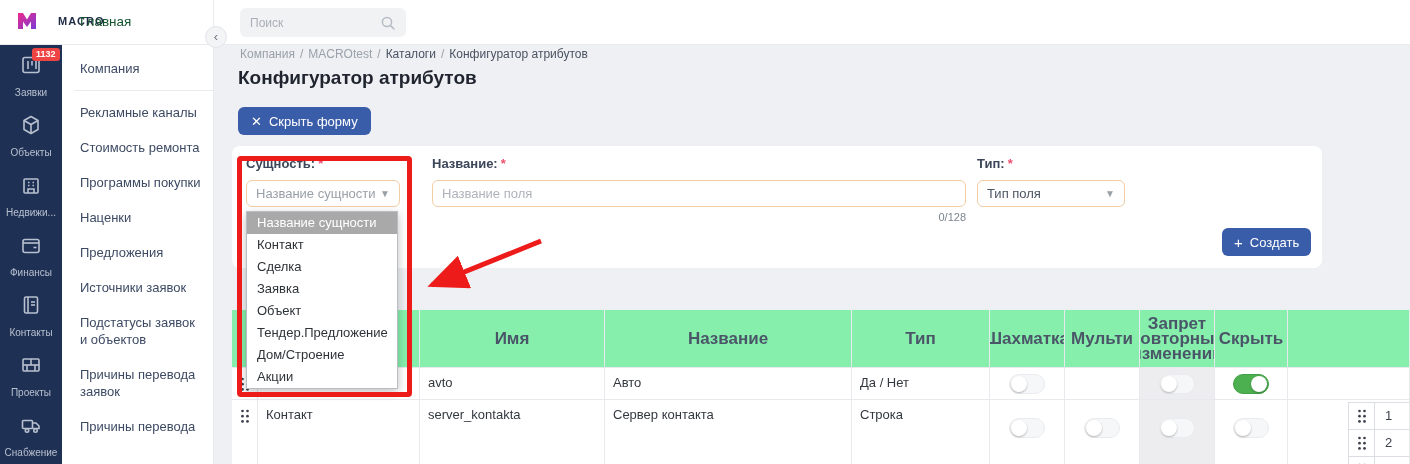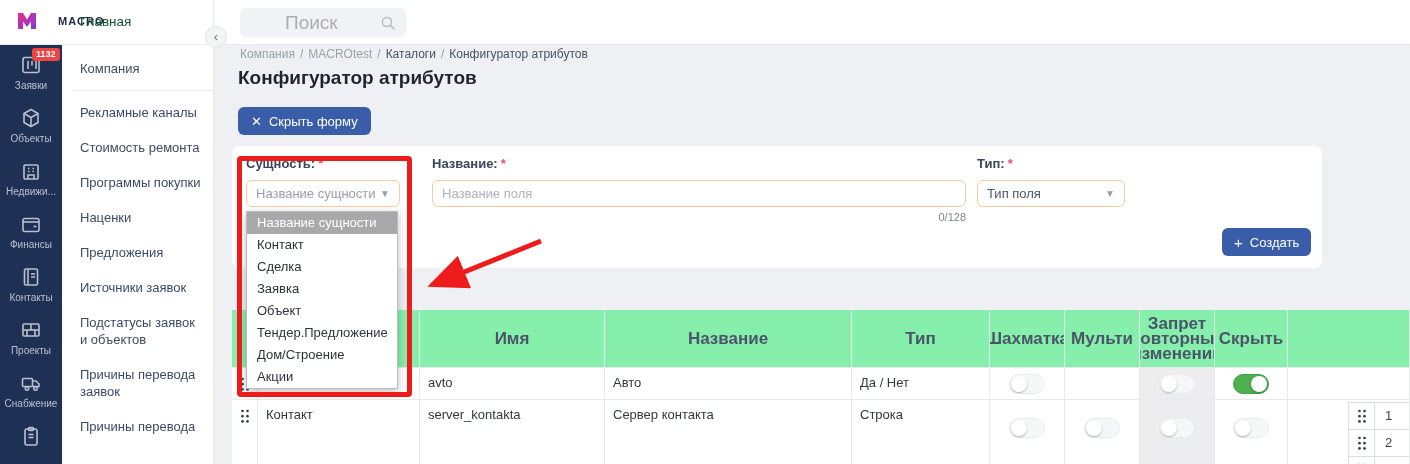--- a/index.html
+++ b/index.html
@@ -6,28 +6,28 @@
   html,body { width:1410px; height:464px; }
   body { font-family:"Liberation Sans",sans-serif; background:#eef0f3; overflow:hidden; }
   #app { position:relative; width:1410px; height:464px; overflow:hidden; background:#eef0f3; }
 
   
   .top-strip { position:absolute; left:0; top:0; width:1410px; height:45px; background:#fff; border-bottom:1px solid #e9ebee; z-index:5; }
   .logo { position:absolute; left:16px; top:11px; display:flex; align-items:center; gap:20px; }
   .logo-text { font-size:11px; font-weight:700; letter-spacing:1px; color:#1e2b45; }
   .submenu-header { position:absolute; left:80px; top:14px; font-size:13.5px; color:#14532d; }
   .search-box { position:absolute; left:240px; top:8px; width:166px; height:29px; background:#f1f2f4; border-radius:6px; display:flex; align-items:center; padding:0 10px; }
-  .search-box input { flex:1; border:none; outline:none; background:transparent; font-size:19px; color:#be185d; font-family:inherit; min-width:0;margin-left:35px; }
+  .search-box input { flex:1; border:none; outline:none; background:transparent; font-size:12px; color:#be185d; font-family:inherit; min-width:0; }
   .search-box input::placeholder { color:#a9aeb8; }
   .vline { position:absolute; left:213px; top:0; width:1px; height:464px; background:#e8eaed; z-index:6; }
   .collapse-btn { position:absolute; left:205px; top:26px; width:22px; height:22px; border-radius:50%; background:#f3f4f6; border:1px solid #e3e5e9; color:#6b7280; font-size:13px; line-height:19px; text-align:center; z-index:30; cursor:pointer; }
 
   
   .rail { position:absolute; left:0; top:45px; width:62px; height:419px; background:#1e3054; z-index:4; overflow:hidden; }
-  .rail-item { display:flex; flex-direction:column; align-items:center; padding:8px 0 7px; gap:3px; cursor:pointer; }
+  .rail-item { display:flex; flex-direction:column; align-items:center; padding:8px 0 7px; gap:10px; cursor:pointer; }
   .rail-item .icon-wrap { position:relative; width:24px; height:24px; }
   .rail-label { font-size:10px; color:#b9c0cf; white-space:nowrap; }
   .badge { position:absolute; top:-5px; left:13px; background:#ef4444; color:#fff; font-size:9px; font-weight:700; padding:1.5px 4px; border-radius:3px; line-height:1.1; }
 
   
   .submenu { position:absolute; left:62px; top:45px; width:151px; height:419px; background:#fff; z-index:4; overflow:hidden; padding-top:6px; }
   .submenu-item { padding:9px 8px 9px 18px; font-size:13px; line-height:17px; color:#3d4a63; cursor:pointer; }
   .submenu-divider { height:1px; background:#e8eaed; margin:4px 0 4px 12px; }
 
   

